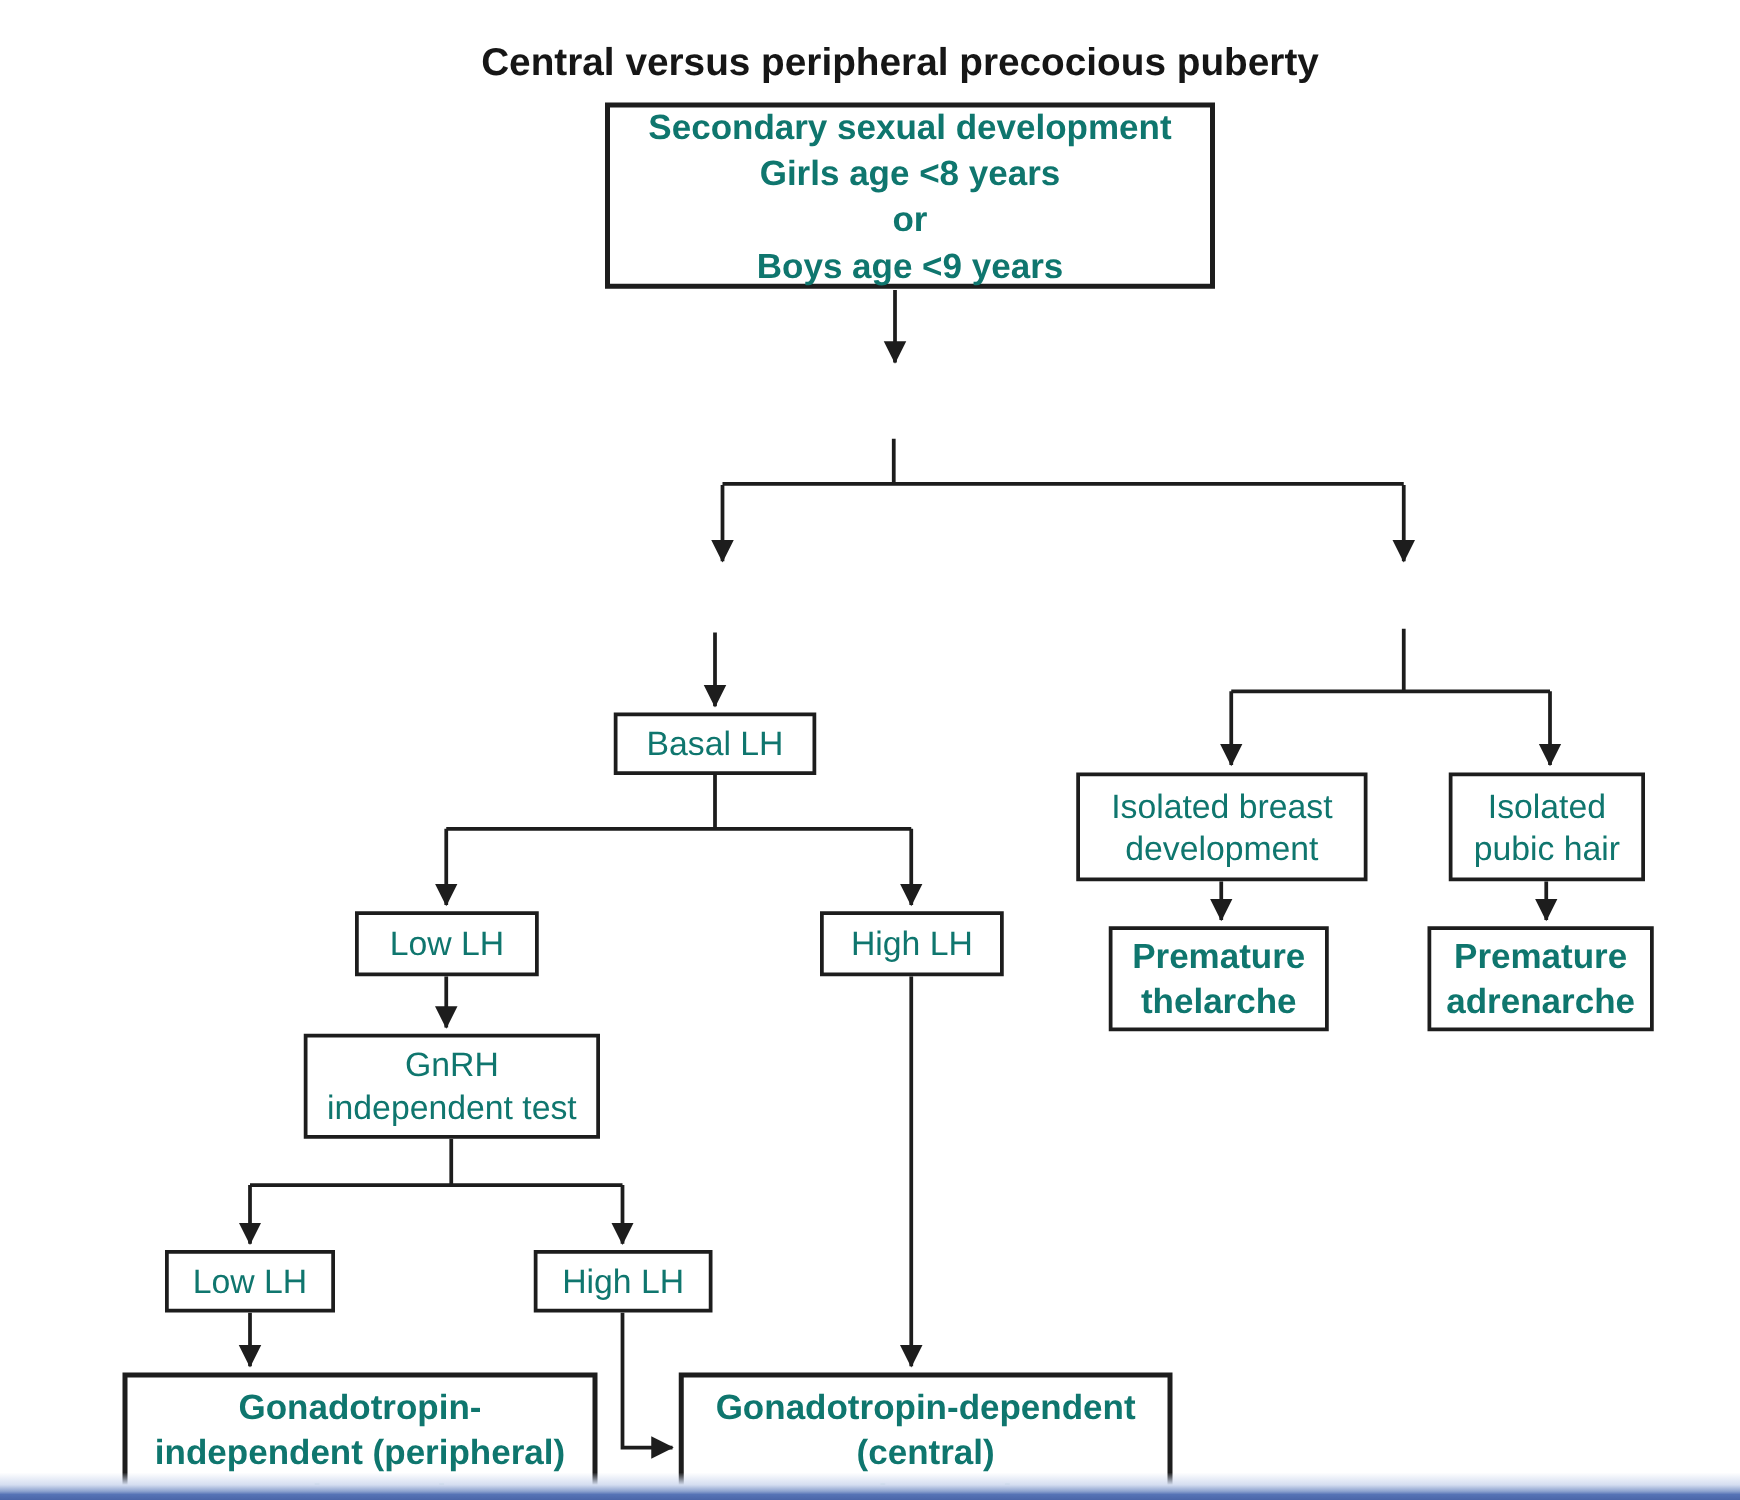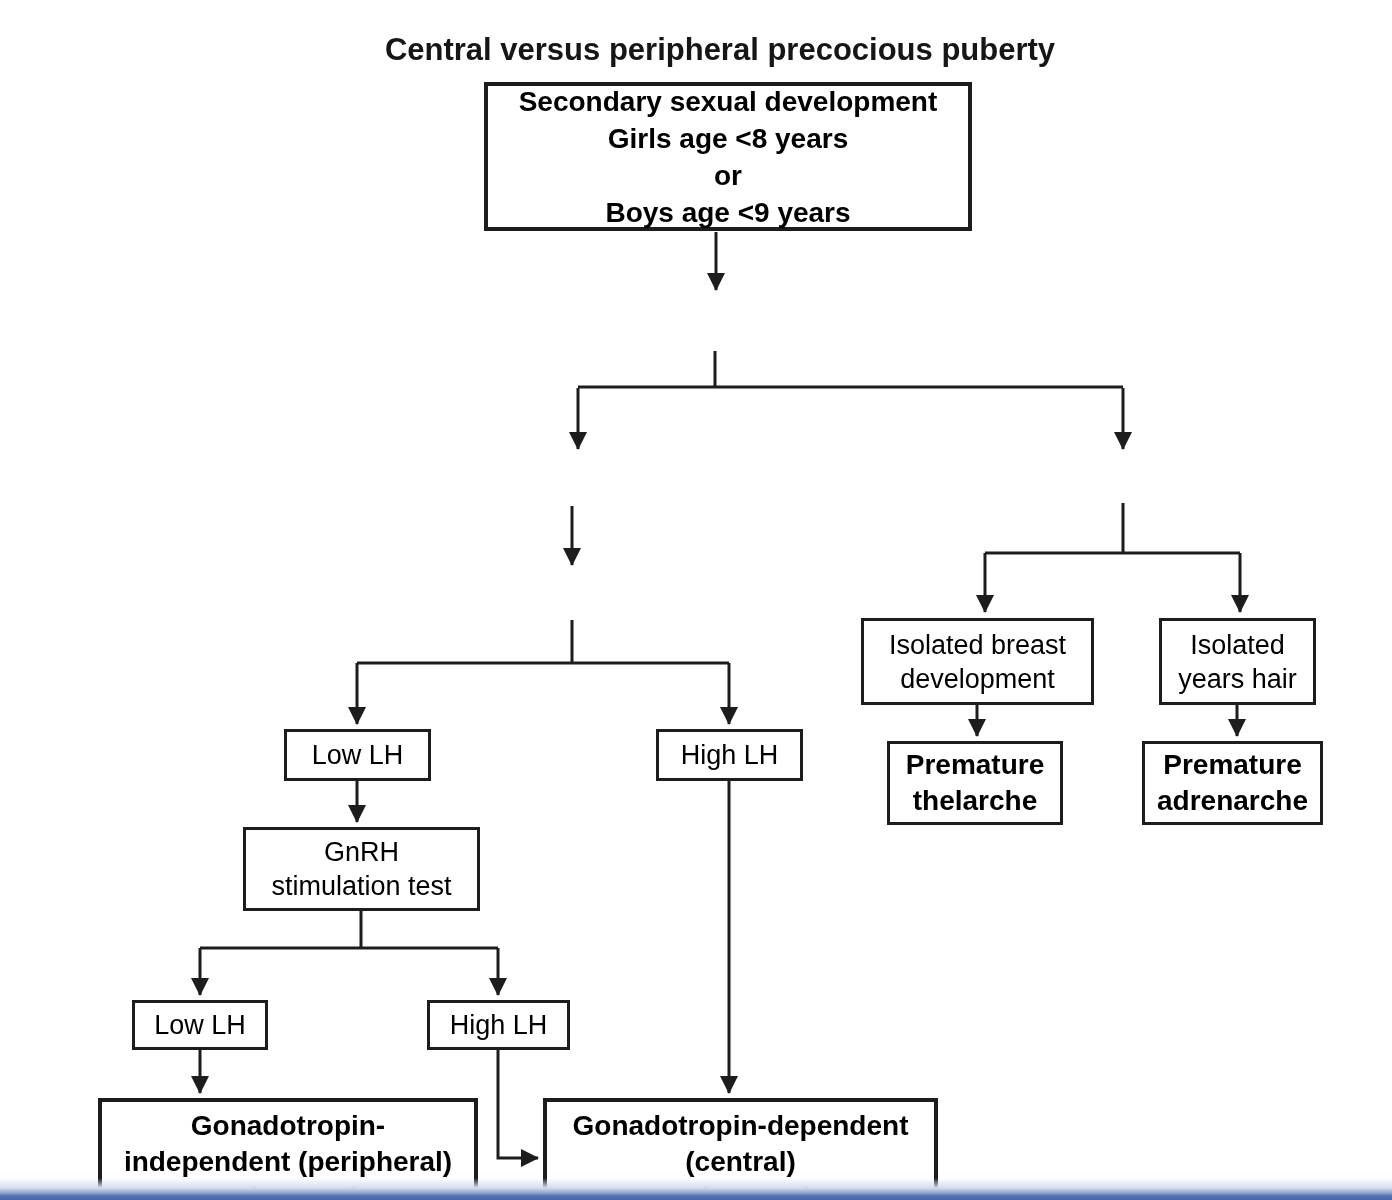--- a/index.html
+++ b/index.html
@@ -30,21 +30,21 @@
     border: 3px solid #1d1d1d;
     background: #ffffff;
     display: flex;
     align-items: center;
     justify-content: center;
     text-align: center;
     white-space: pre-line;
     font-size: 27px;
     line-height: 33px;
     z-index: 2;
-    color: #000000;
+    color: #0f766e;
   }
   .bold { font-weight: bold; }
   .thick { border-width: 4px; }
   
   .n-start    { left: 484px; top:  82px; width: 488px; height: 149px; font-size: 28px; line-height: 37px; }
   .n-bone     { left: 636px; top: 294px; width: 159px; height: 57px; }
   .n-advanced { left: 492px; top: 454px; width: 161px; height: 52px; }
   .n-normal   { left:1049px; top: 455px; width: 148px; height: 48px; }
   .n-basal    { left: 491px; top: 570px; width: 162px; height: 50px; }
   .n-lowlh1   { left: 284px; top: 729px; width: 147px; height: 52px; }
@@ -110,45 +110,46 @@
   </svg>
 
   <div class="node n-start bold thick">Secondary sexual development
 Girls age &lt;8 years
 or
 Boys age &lt;9 years</div>
 
 
 
 
+  <div class="node n-basal">Basal LH</div>
 
   <div class="node n-lowlh1">Low LH</div>
 
   <div class="node n-highlh1">High LH</div>
 
   <div class="node n-gnrh">GnRH
-stimulation test</div>
+independent test</div>
 
   <div class="node n-lowlh2">Low LH</div>
 
   <div class="node n-highlh2">High LH</div>
 
   <div class="node n-periph bold thick">Gonadotropin-
 independent (peripheral)
 precocious puberty</div>
 
   <div class="node n-central bold thick">Gonadotropin-dependent
 (central)
 precocious puberty</div>
 
   <div class="node n-breast">Isolated breast
 development</div>
 
   <div class="node n-pubic">Isolated
-years hair</div>
+pubic hair</div>
 
   <div class="node n-thel bold">Premature
 thelarche</div>
 
   <div class="node n-adren bold">Premature
 adrenarche</div>
 
   <div class="edge-bar"></div>
 
 </div>

